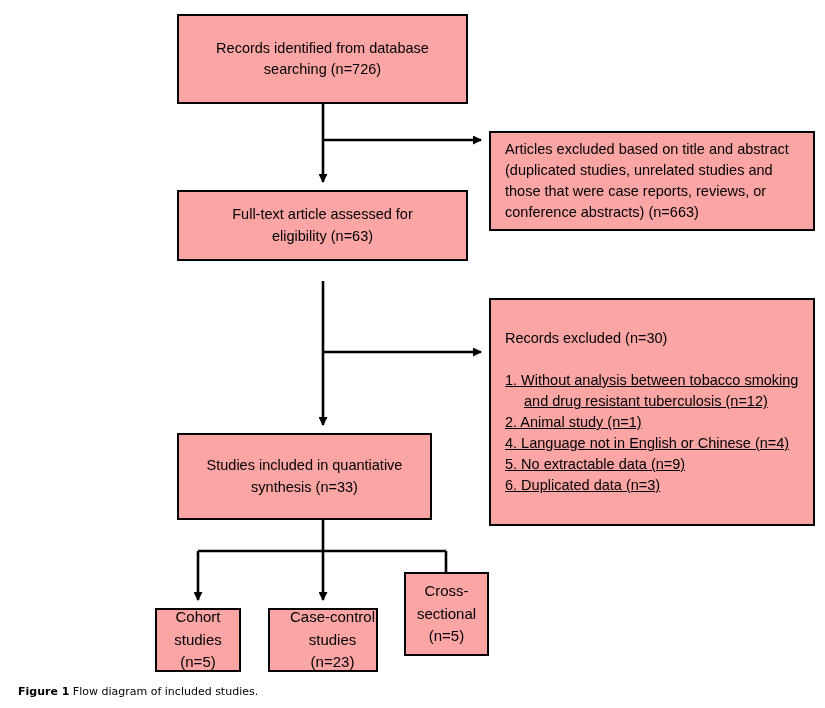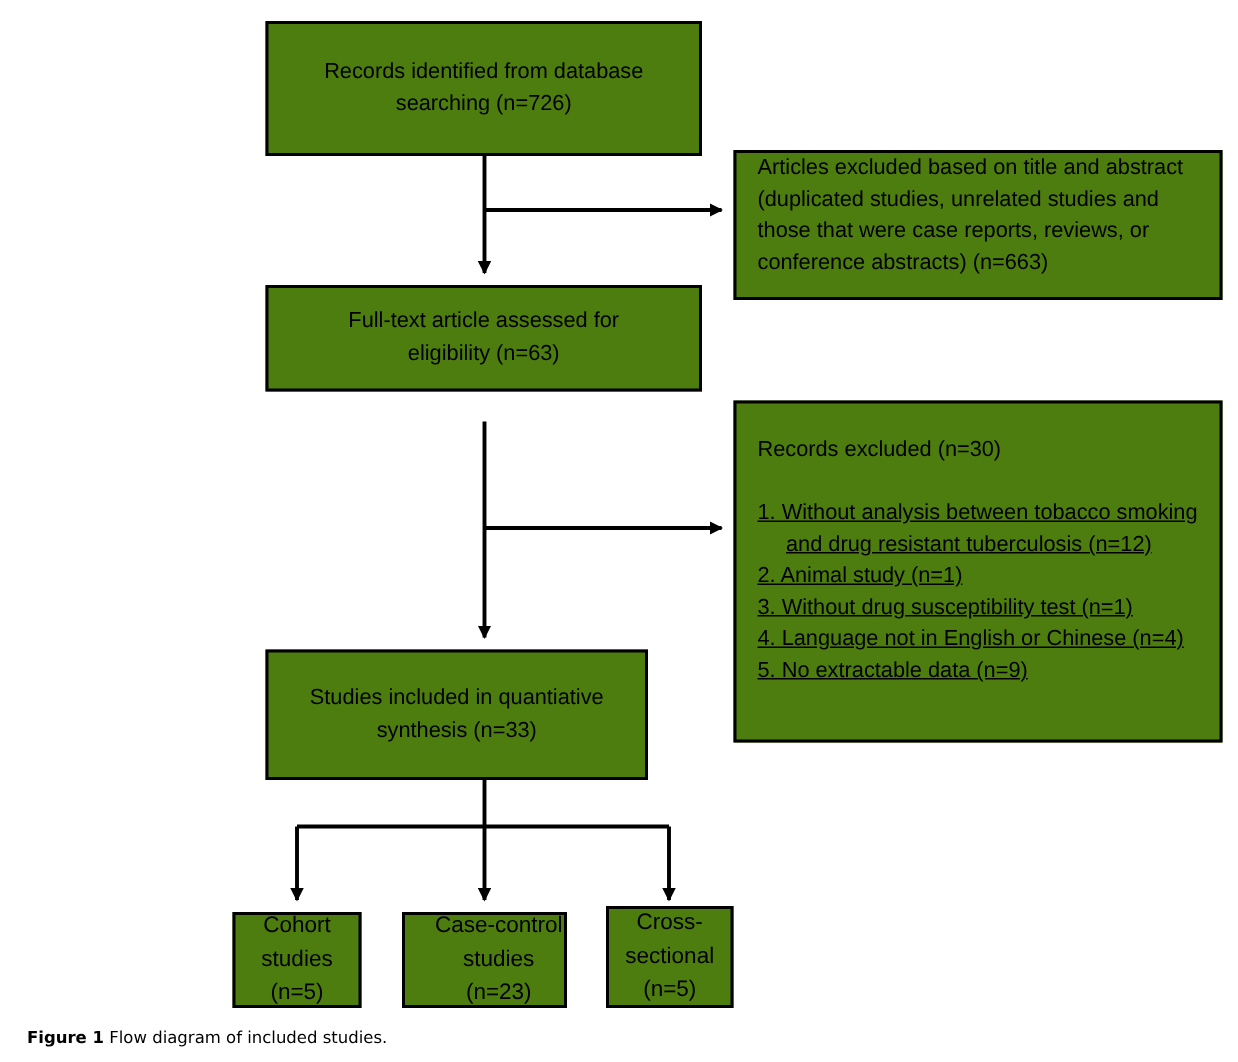--- a/index.html
+++ b/index.html
@@ -31,39 +31,40 @@
     left: 0;
     top: 0;
     width: 825px;
     height: 678px;
   }
 
   .node {
     position: absolute;
     box-sizing: border-box;
     border: 2px solid #000000;
-    background: #4d7c0f;
+    background: #fca5a5;
     display: flex;
     align-items: center;
     justify-content: center;
   }
 
   .node .node-text {
     display: block;
     white-space: pre-line;
     text-align: center;
     font-size: 14.5px;
     line-height: 1.45;
     color: #000000;
   }
 
   
   .node.exclusion {
     justify-content: flex-start;
-    align-items: flex-start;
+    align-items: center;
+    margin-top: 31px;
   }
   .node.exclusion .node-text {
     text-align: left;
     padding: 0 10px 0 14px;
   }
 
   .node.exclusion .excl-head {
     display: block;
     font-size: 14.5px;
     line-height: 1.45;
@@ -90,21 +91,21 @@
 
   
   #n-identified   { left: 177px; top: 14px;  width: 291px; height: 90px; }
   #n-excluded-1   { left: 489px; top: 100px; width: 326px; height: 100px; }
   #n-fulltext     { left: 177px; top: 190px; width: 291px; height: 71px; }
   #n-excluded-2   { left: 489px; top: 267px; width: 326px; height: 228px; }
   #n-synthesis    { left: 177px; top: 433px; width: 255px; height: 87px; }
 
   #n-cohort       { left: 155px; top: 608px; width: 86px;  height: 64px; }
   #n-casecontrol  { left: 268px; top: 608px; width: 110px; height: 64px; padding-left: 19px; }
-  #n-crosssect    { left: 404px; top: 604px; width: 85px;  height: 68px; }
+  #n-crosssect    { left: 404px; top: 572px; width: 85px;  height: 84px; }
 
   
   #caption {
     position: absolute;
     left: 18px;
     top: 685px;
     font-family: "DejaVu Sans", sans-serif;
     font-size: 11px;
     line-height: 1.2;
     color: #000000;
@@ -156,21 +157,21 @@
 
   <div class="node" id="n-fulltext">
     <span class="node-text">Full-text article assessed for
 eligibility (n=63)</span>
   </div>
 
   <div class="node exclusion" id="n-excluded-2">
     <div class="node-text">
       <span class="excl-head">Records excluded (n=30)</span>
       <ol class="excl-list" id="excl-list"><li>1. Without analysis between tobacco smoking
-     and drug resistant tuberculosis (n=12)</li><li>2. Animal study (n=1)</li><li>3. Without drug susceptibility test (n=1)</li><li>4. Language not in English or Chinese (n=4)</li><li>5. No extractable data (n=9)</li></ol>
+     and drug resistant tuberculosis (n=12)</li><li>2. Animal study (n=1)</li><li>4. Language not in English or Chinese (n=4)</li><li>5. No extractable data (n=9)</li><li>6. Duplicated data (n=3)</li></ol>
     </div>
   </div>
 
   <div class="node" id="n-synthesis">
     <span class="node-text">Studies included in quantiative
 synthesis (n=33)</span>
   </div>
 
   <div class="node leaf" id="n-cohort">
     <span class="node-text">Cohort

